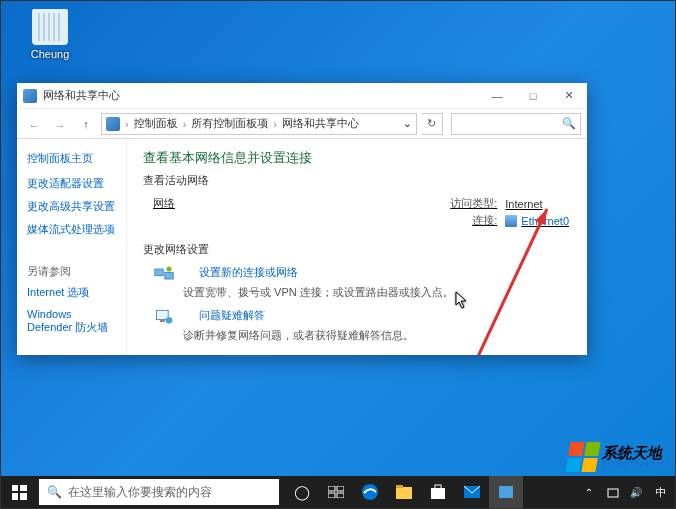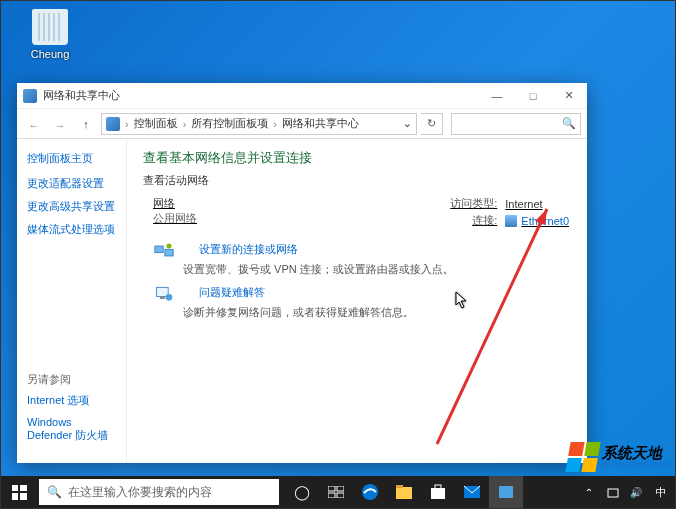--- a/index.html
+++ b/index.html
@@ -30,21 +30,21 @@
   position: relative;
 }
 .desktop-icon .bin:before {
   content:""; position:absolute; left:6px; right:6px; top:4px; bottom:4px;
   background: repeating-linear-gradient(90deg, #b7d1e2 0 2px, transparent 2px 5px);
 }
 .desktop-icon .lbl { color:#fff; font-size:11px; margin-top:3px; text-shadow:0 0 3px #000; }
 
 .window {
   position: absolute; left: 16px; top: 82px;
-  width: 570px; height: 380px;
+  width: 570px; height: 272px;
   background: #fff;
   box-shadow: 0 4px 20px rgba(0,0,0,0.4);
   display: flex; flex-direction: column;
 }
 .titlebar {
   height: 26px; display:flex; align-items:center;
   padding: 0 0 0 6px; background:#fff;
   border-bottom: 1px solid #eee;
 }
 .titlebar .icn {
@@ -197,34 +197,34 @@
       <div class="link">Windows Defender 防火墙</div>
     </div>
 
     <div class="content">
       <h2>查看基本网络信息并设置连接</h2>
       <div class="section-title">查看活动网络</div>
 
       <div class="net-row">
         <div class="net-left">
           <div class="name">网络</div>
-          <div class="sub">公用网络</div>
         </div>
         <div style="flex:1"></div>
         <div class="net-right">
           <div class="k">访问类型:</div>
           <div class="v">Internet</div>
           <div class="k">连接:</div>
           <div class="lnk">
             <span class="eicon"></span>
             <span>Ethernet0</span>
           </div>
         </div>
       </div>
 
+      <div class="section-title">更改网络设置</div>
 
       <div class="opt">
         <div class="oicon">
           <svg viewBox="0 0 24 20">
               <rect x="1" y="4" width="10" height="8" fill="#6fb8f0" stroke="#3a7cbf"></rect>
               <rect x="13" y="8" width="10" height="8" fill="#6fb8f0" stroke="#3a7cbf"></rect>
               <circle cx="18" cy="4" r="3" fill="#7fba00"></circle>
             </svg>
         </div>
         <div>

